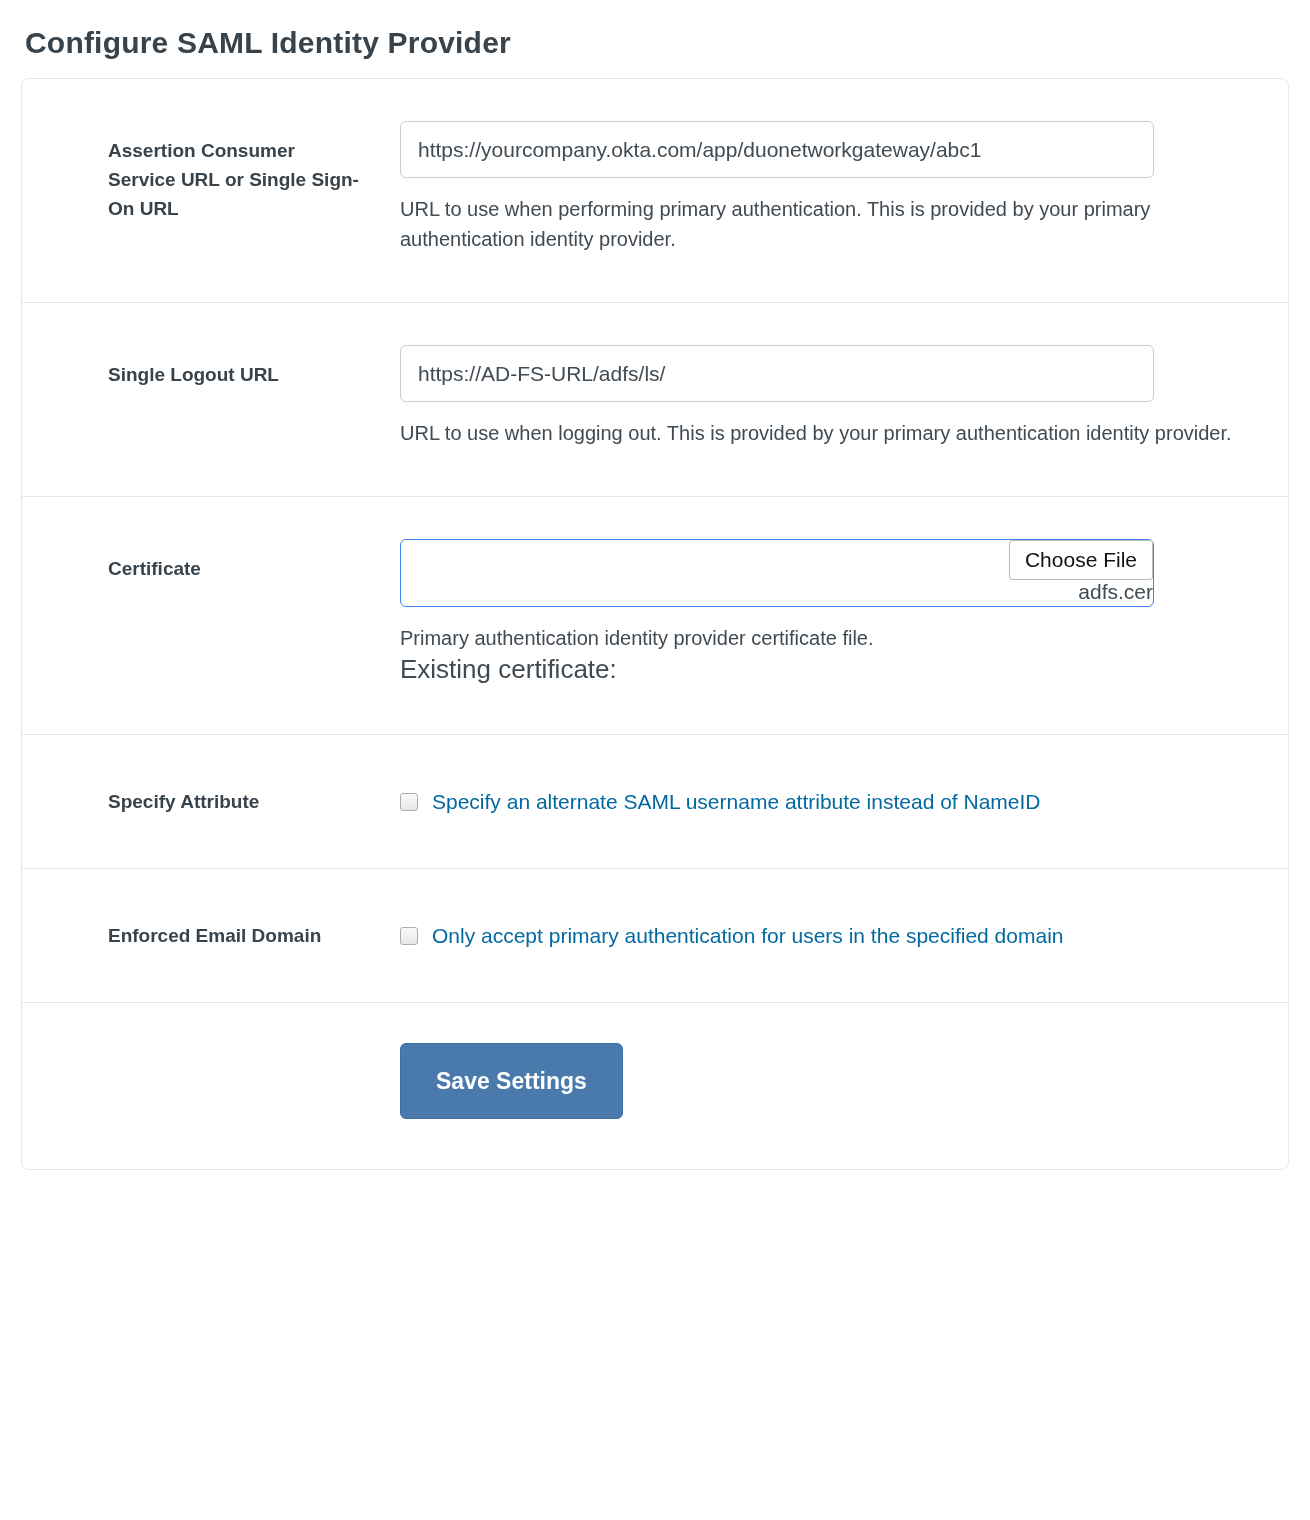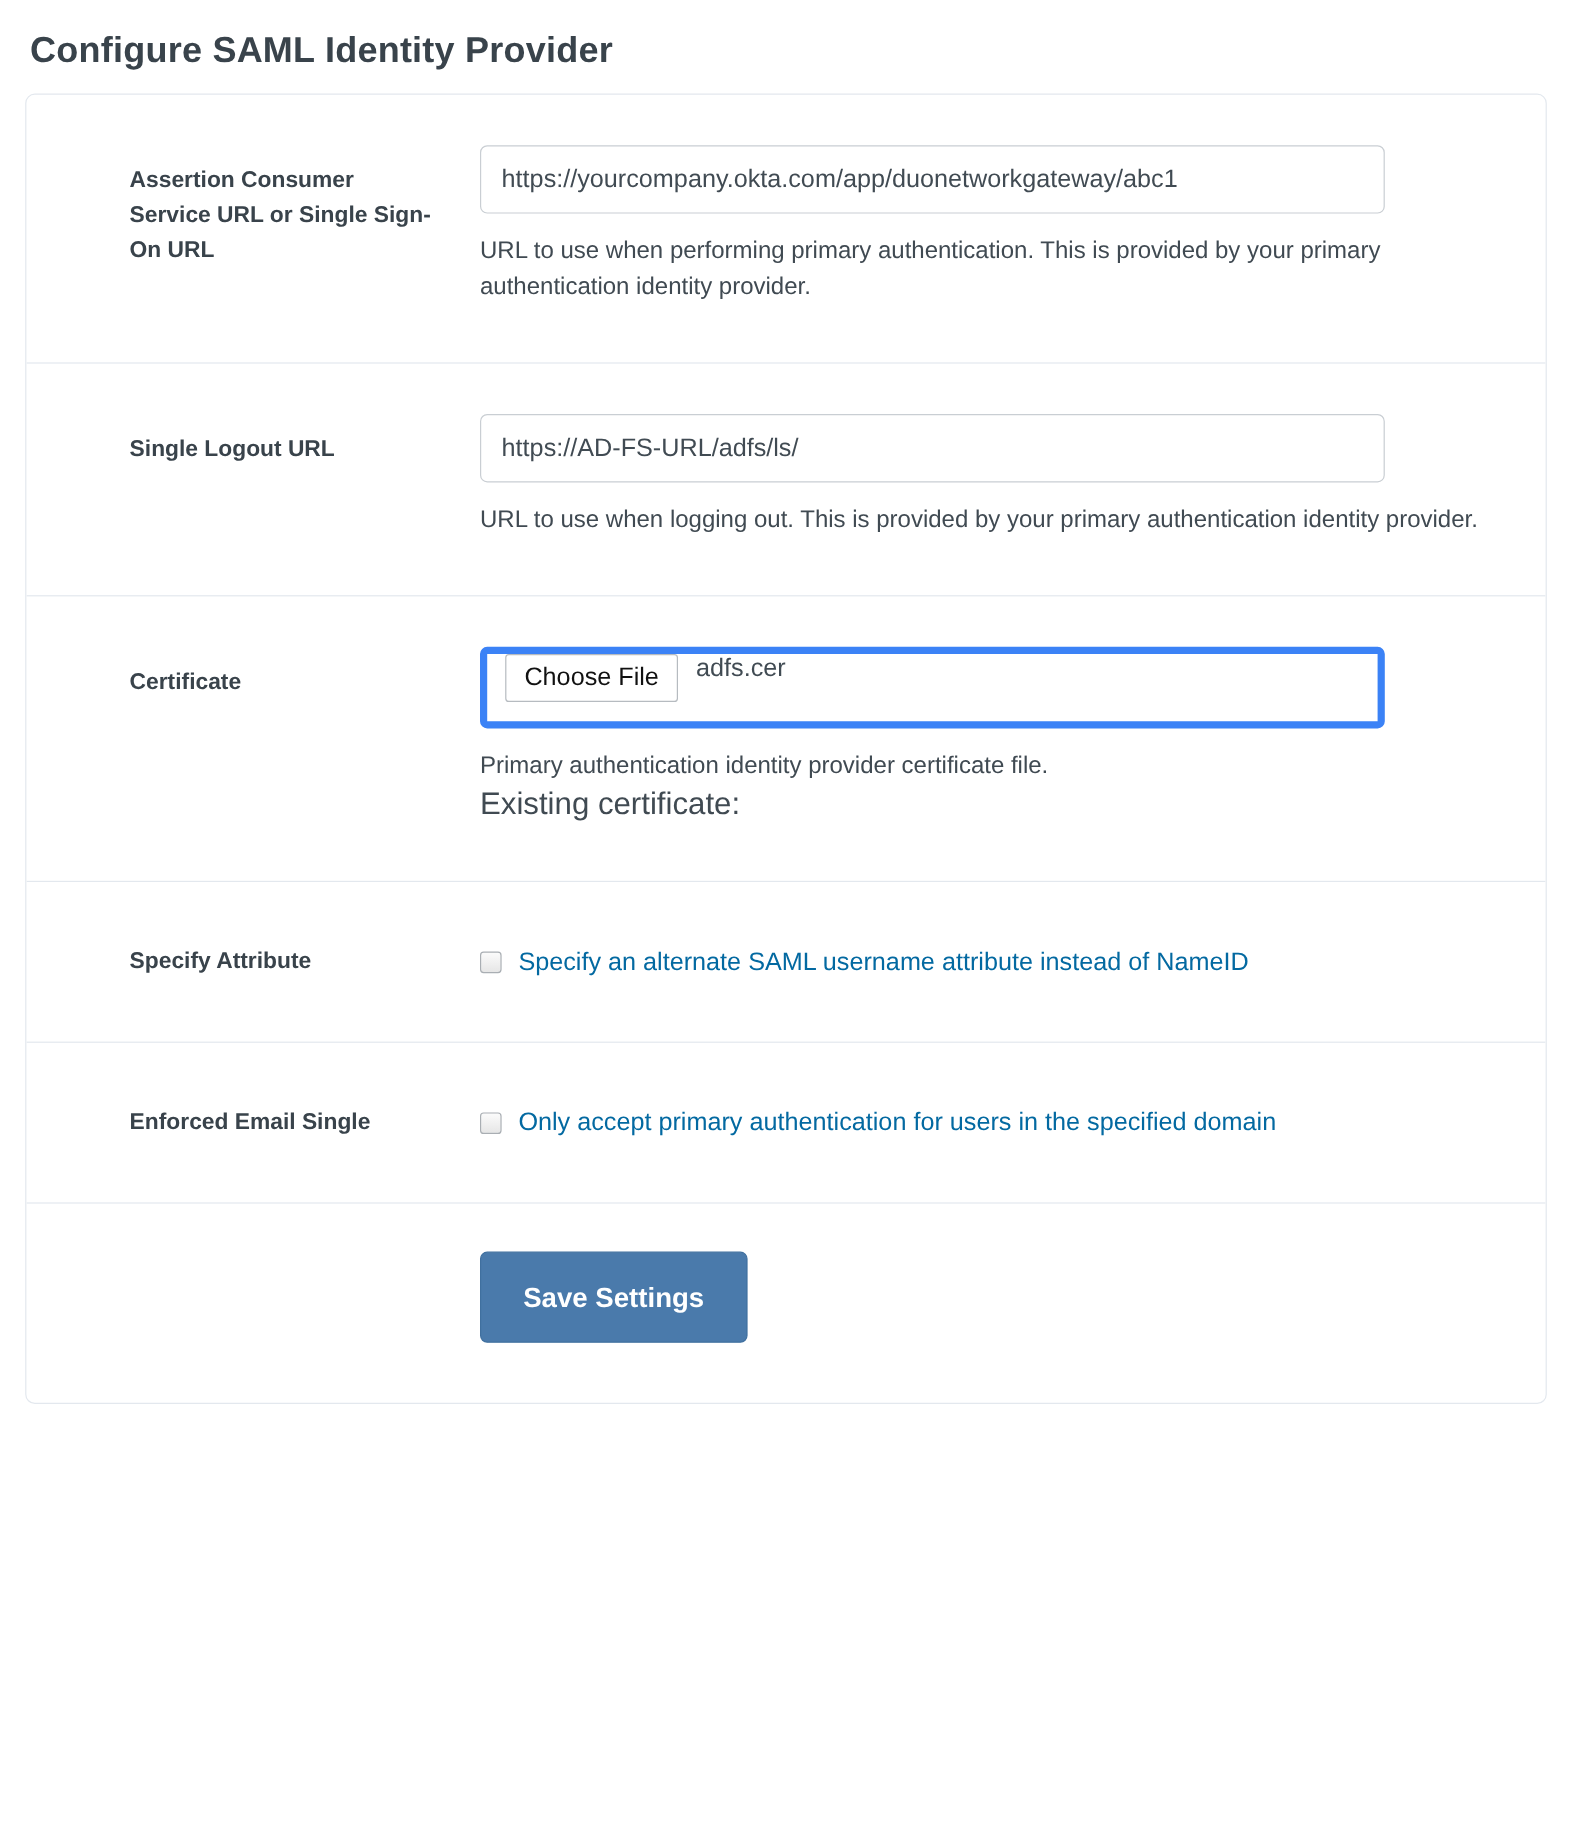--- a/index.html
+++ b/index.html
@@ -82,27 +82,28 @@
   .help-text {
     margin-top: 16px;
     max-width: 835px;
     font-size: 20px;
     line-height: 30px;
     color: #404a52;
   }
 
   .file-box {
     display: flex;
-    align-items: flex-start;
+    align-items: flex-end;
     width: 754px;
     height: 68px;
-    border: 6px solid #3b82f6;
+    border: 1px solid #3b82f6;
     border-radius: 6px;
     padding-left: 15px;
     background: #ffffff;
+    flex-direction: column;
   }
 
   .choose-file-btn {
     font-family: "Liberation Sans", "DejaVu Sans", sans-serif;
     font-size: 21px;
     color: #111111;
     background: #ffffff;
     border: 1px solid #b6bbc0;
     border-radius: 3px;
     padding: 7px 15px;
@@ -200,21 +201,21 @@
       <div class="field-label">Specify Attribute</div>
       <div class="field-col">
         <div class="checkbox-line">
           <span class="checkbox"></span>
           <span class="checkbox-text">Specify an alternate SAML username attribute instead of NameID</span>
         </div>
       </div>
     </section>
 
     <section class="row row-checkbox">
-      <div class="field-label">Enforced Email Single</div>
+      <div class="field-label">Enforced Email Domain</div>
       <div class="field-col">
         <div class="checkbox-line">
           <span class="checkbox"></span>
           <span class="checkbox-text">Only accept primary authentication for users in the specified domain</span>
         </div>
       </div>
     </section>
 
     <section class="row row-actions">
       <div class="field-label"></div>

